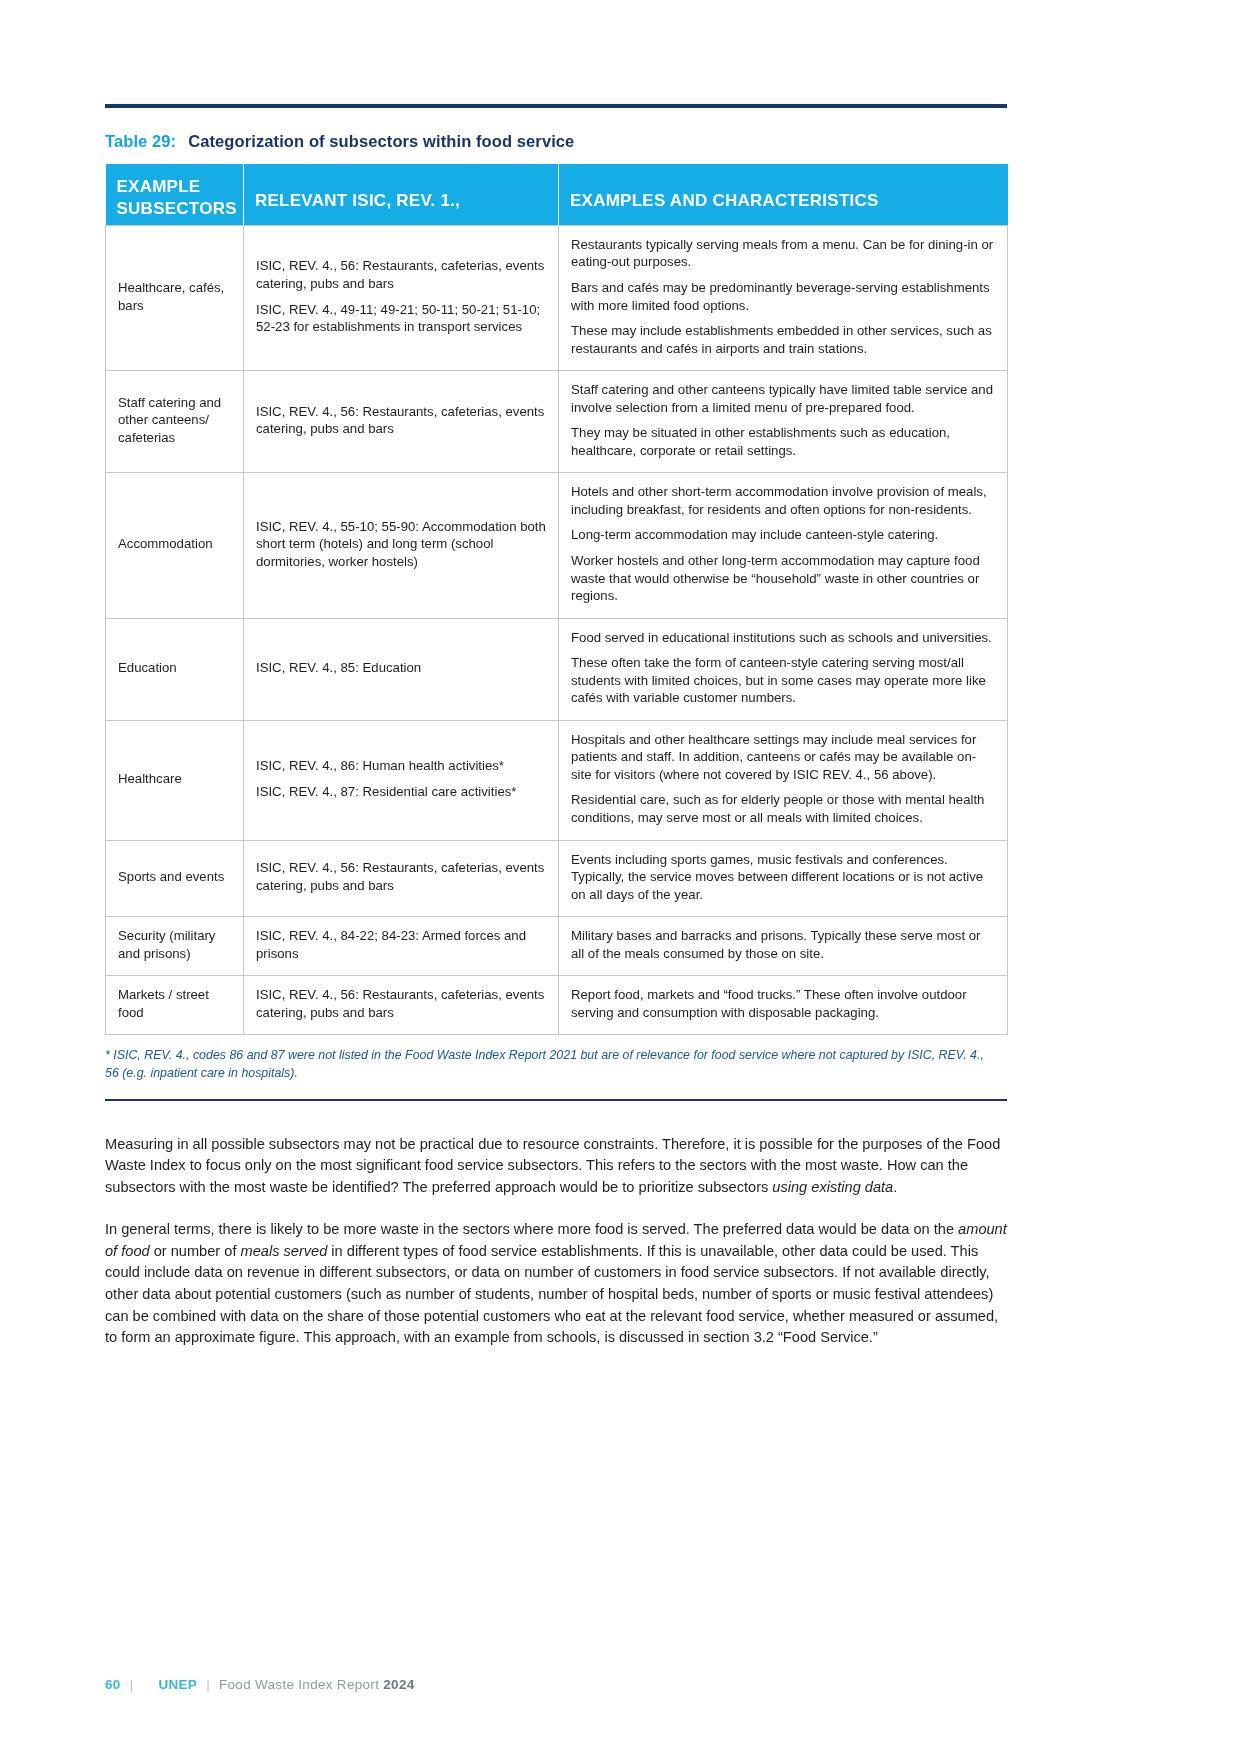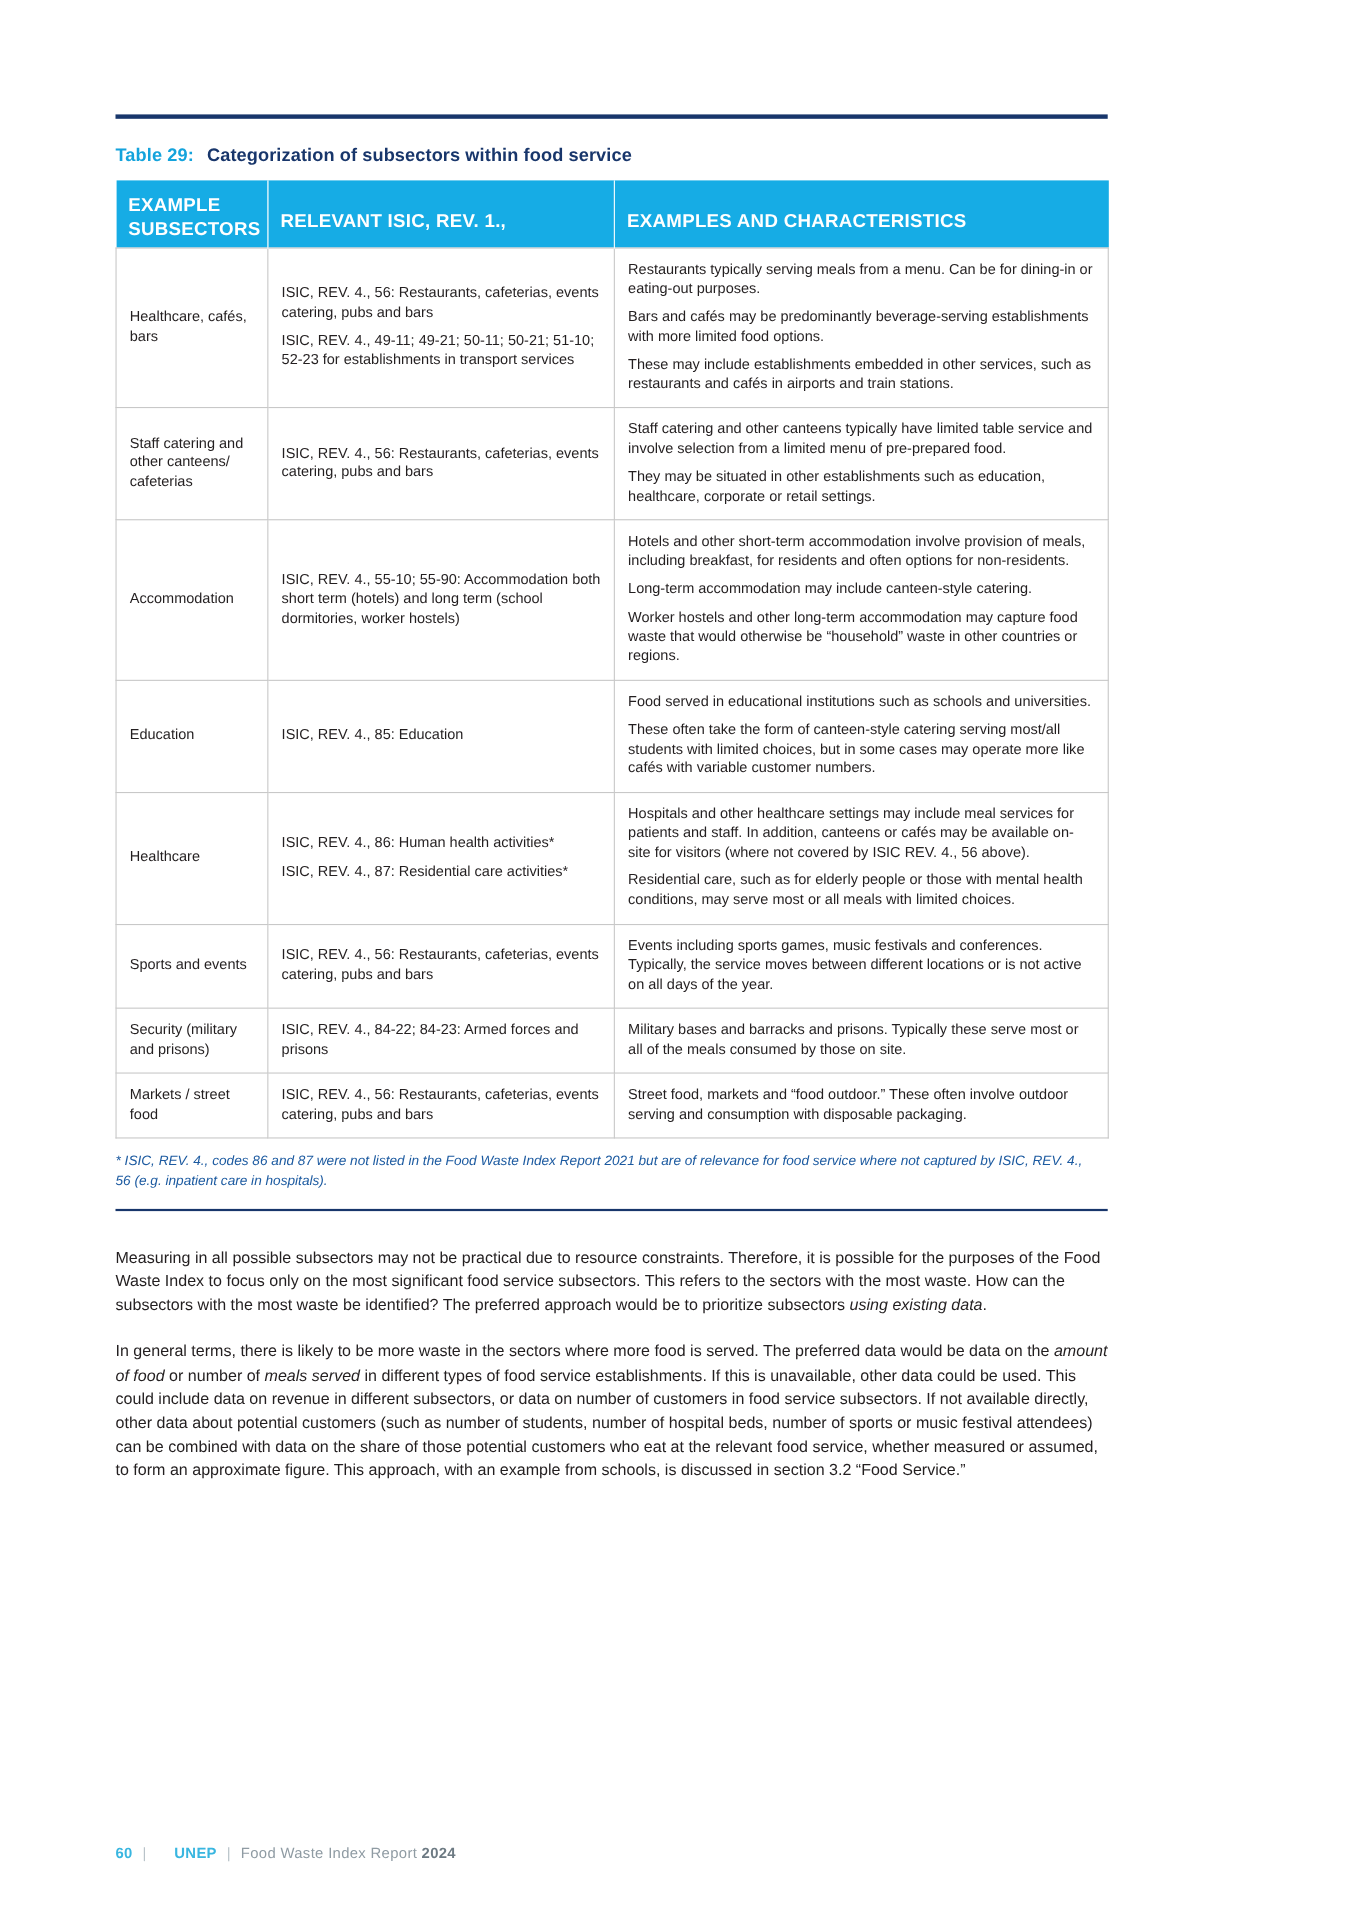--- a/index.html
+++ b/index.html
@@ -246,21 +246,21 @@
           <p>Military bases and barracks and prisons. Typically these serve most or all of the meals consumed by those on site.</p>
         </td>
       </tr>
 
       <tr>
         <td class="c1">Markets / street food</td>
         <td class="c2">
           <span class="line">ISIC, REV. 4., 56: Restaurants, cafeterias, events catering, pubs and bars</span>
         </td>
         <td class="c3">
-          <p>Street food, markets and “food outdoor.” These often involve outdoor serving and consumption with disposable packaging.</p>
+          <p>Report food, markets and “food trucks.” These often involve outdoor serving and consumption with disposable packaging.</p>
         </td>
       </tr>
 
     </tbody>
   </table>
 
   <div class="footnote">* ISIC, REV. 4., codes 86 and 87 were not listed in the Food Waste Index Report 2021 but are of relevance for food service where not captured by ISIC, REV. 4., 56 (e.g. inpatient care in hospitals).</div>
 
   <div class="bot-rule"></div>
 

